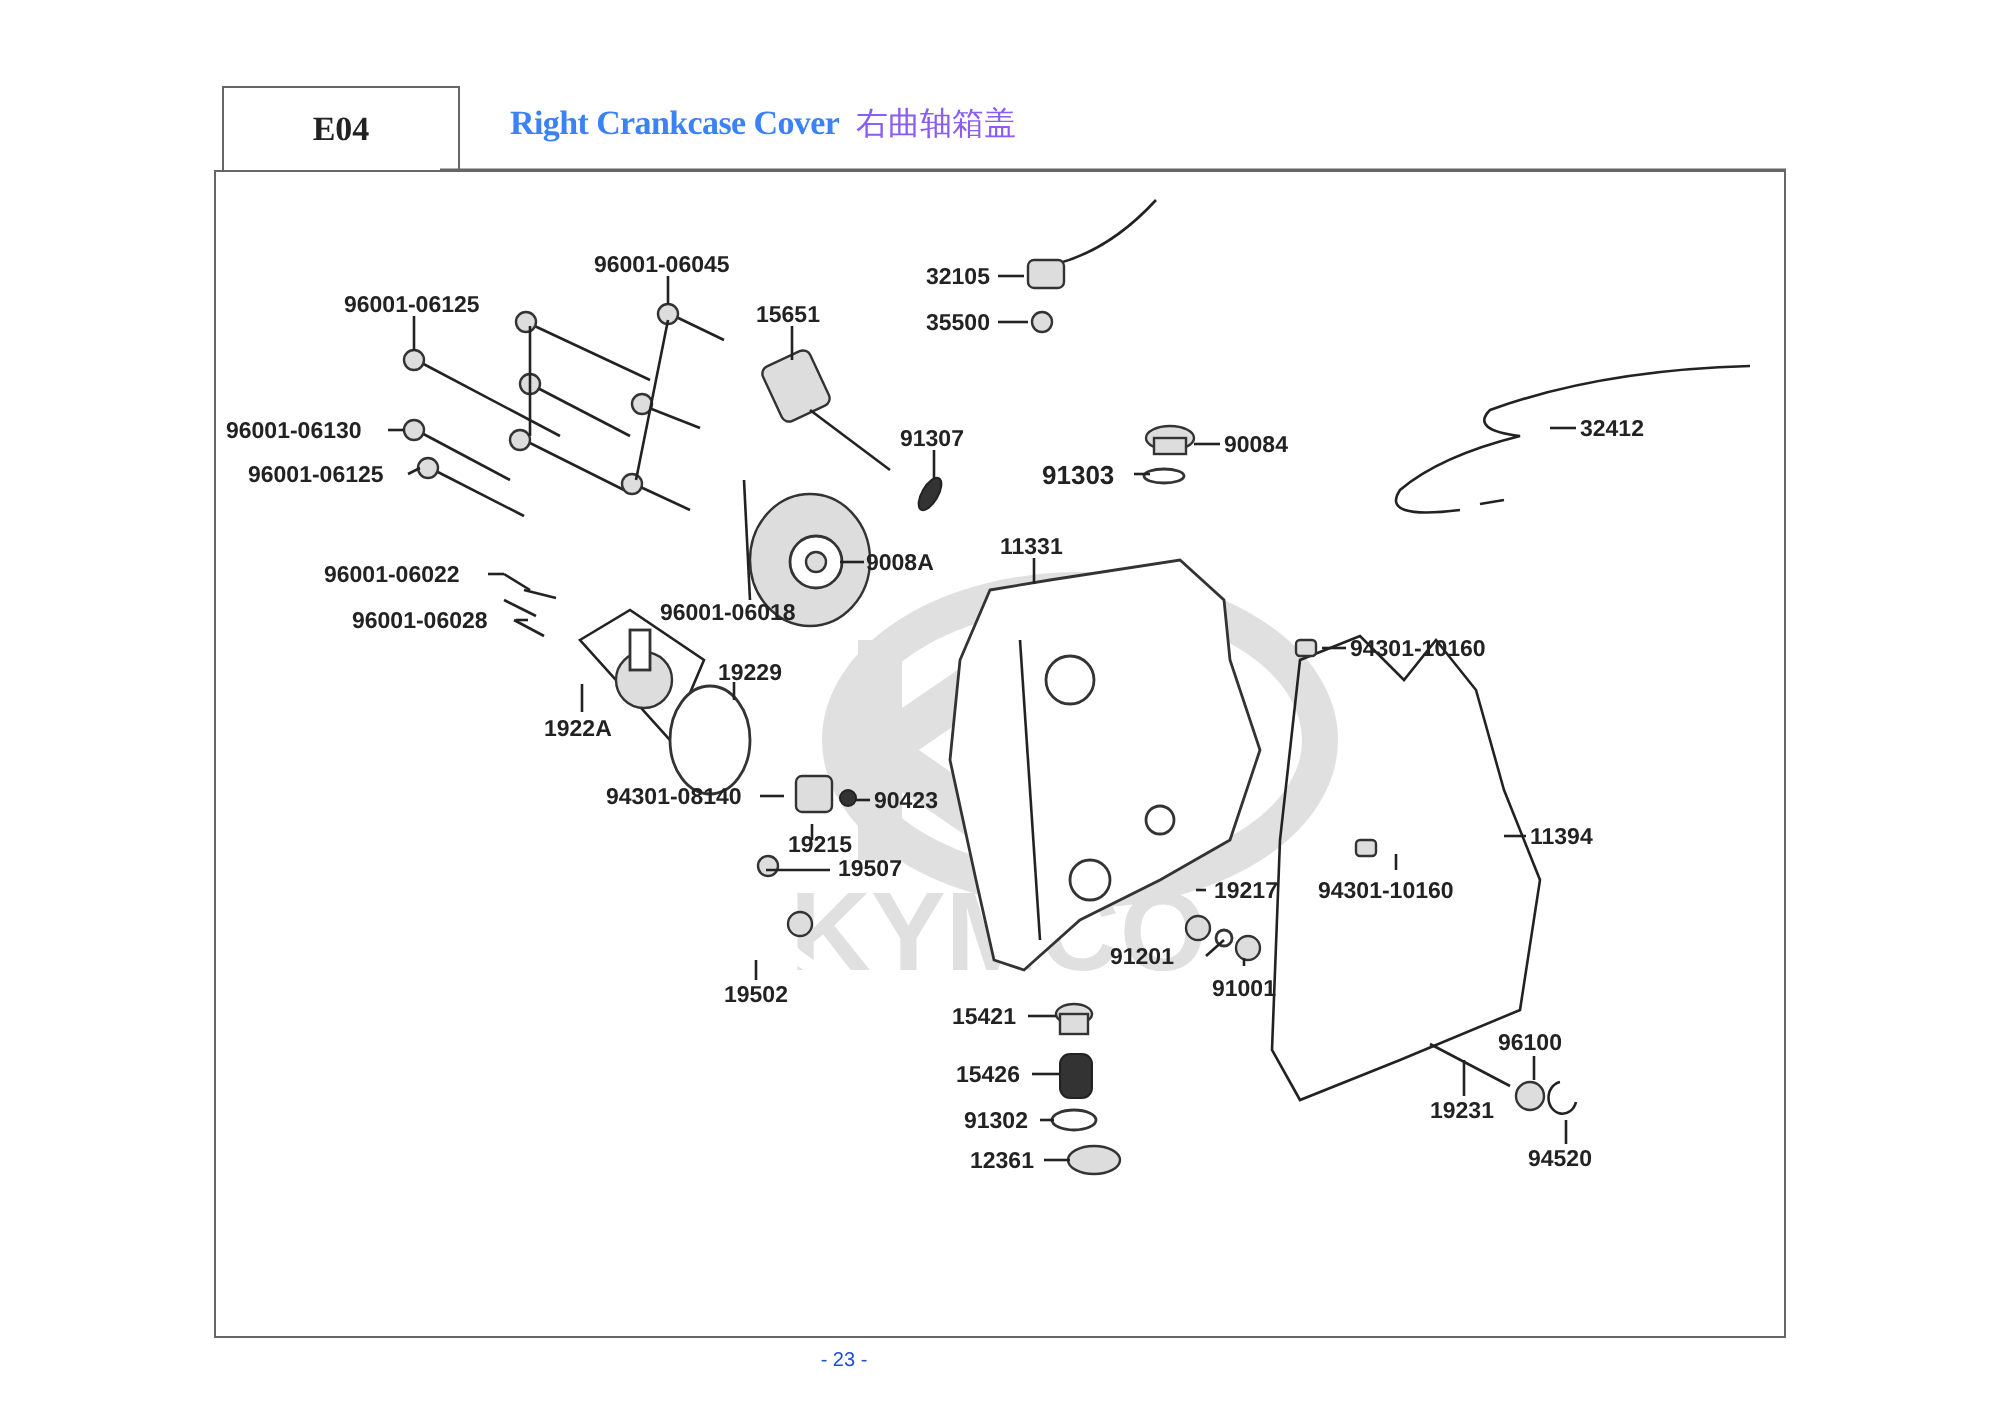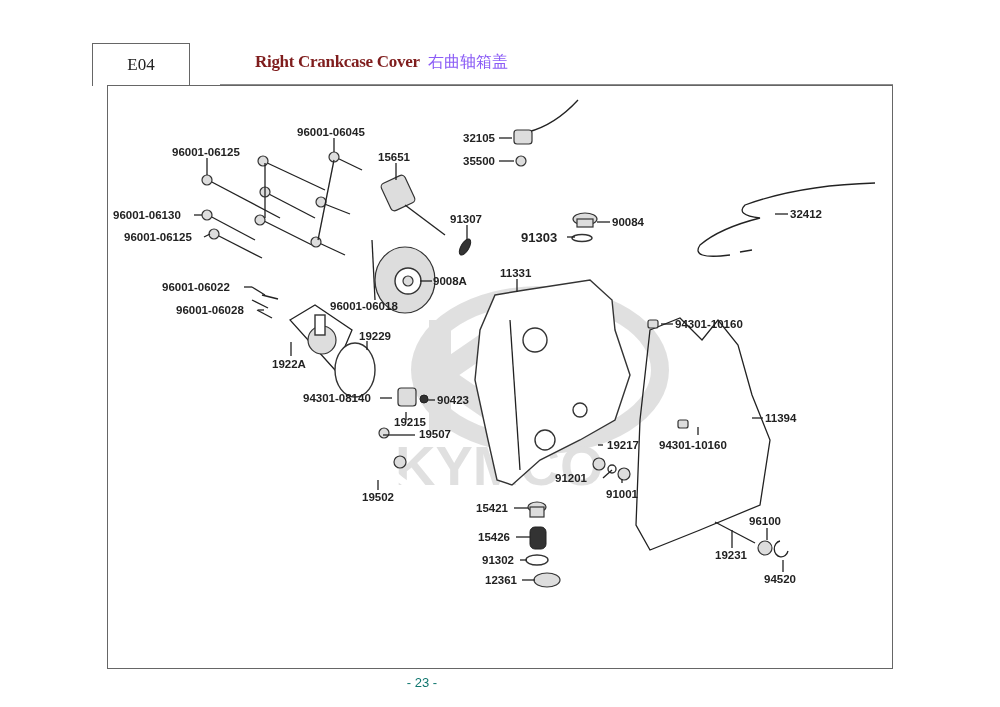--- a/index.html
+++ b/index.html
@@ -1,21 +1,21 @@
 <!DOCTYPE html>
 <html><head>
 <meta charset="utf-8">
 <style>
   html,body{margin:0;padding:0;background:#fff;}
   body{width:1000px;height:707px;position:relative;overflow:hidden;font-family:"Liberation Sans",sans-serif;}
   .frame{position:absolute;left:107px;top:85px;width:786px;height:584px;border:1.5px solid #666;border-top:1.5px solid #666;box-sizing:border-box;}
-  .code-box{position:absolute;left:92px;top:43px;width:98px;height:43px;border:1.5px solid #666;border-bottom:none;box-sizing:border-box;display:flex;align-items:center;justify-content:center;font-family:"Liberation Serif",serif;font-weight:normal;font-size:17px;color:#222;}
-  .title{position:absolute;left:255px;top:52px;font-family:"Liberation Serif",serif;font-weight:bold;font-size:17px;color:#7f1d1d;letter-spacing:-0.3px;}
+  .code-box{position:absolute;left:111px;top:43px;width:119px;height:43px;border:1.5px solid #666;border-bottom:none;box-sizing:border-box;display:flex;align-items:center;justify-content:center;font-family:"Liberation Serif",serif;font-weight:bold;font-size:17px;color:#222;}
+  .title{position:absolute;left:255px;top:52px;font-family:"Liberation Serif",serif;font-weight:bold;font-size:17px;color:#3b82f6;letter-spacing:-0.3px;}
   .title-cn{position:absolute;left:428px;top:52px;font-family:"DejaVu Sans",sans-serif;font-size:16px;color:#8b5cf6;}
-  .page-num{position:absolute;left:0;width:844px;top:675px;text-align:center;font-family:"Liberation Sans",sans-serif;font-size:13px;color:#0f766e;}
+  .page-num{position:absolute;left:0;width:844px;top:675px;text-align:center;font-family:"Liberation Sans",sans-serif;font-size:10px;color:#1d4ed8;}
   svg.diagram{position:absolute;left:0;top:0;}
   .lbl{font-family:"Liberation Sans",sans-serif;font-weight:bold;font-size:11.5px;fill:#222;}
   .lbl-big{font-size:13px;}
   .ln{stroke:#222;stroke-width:1.3;fill:none;}
   .part{stroke:#333;stroke-width:1.4;fill:#fff;}
   .partg{stroke:#333;stroke-width:1.2;fill:#ddd;}
   .dark{stroke:#222;fill:#333;}
 </style>
 </head>
 <body>

